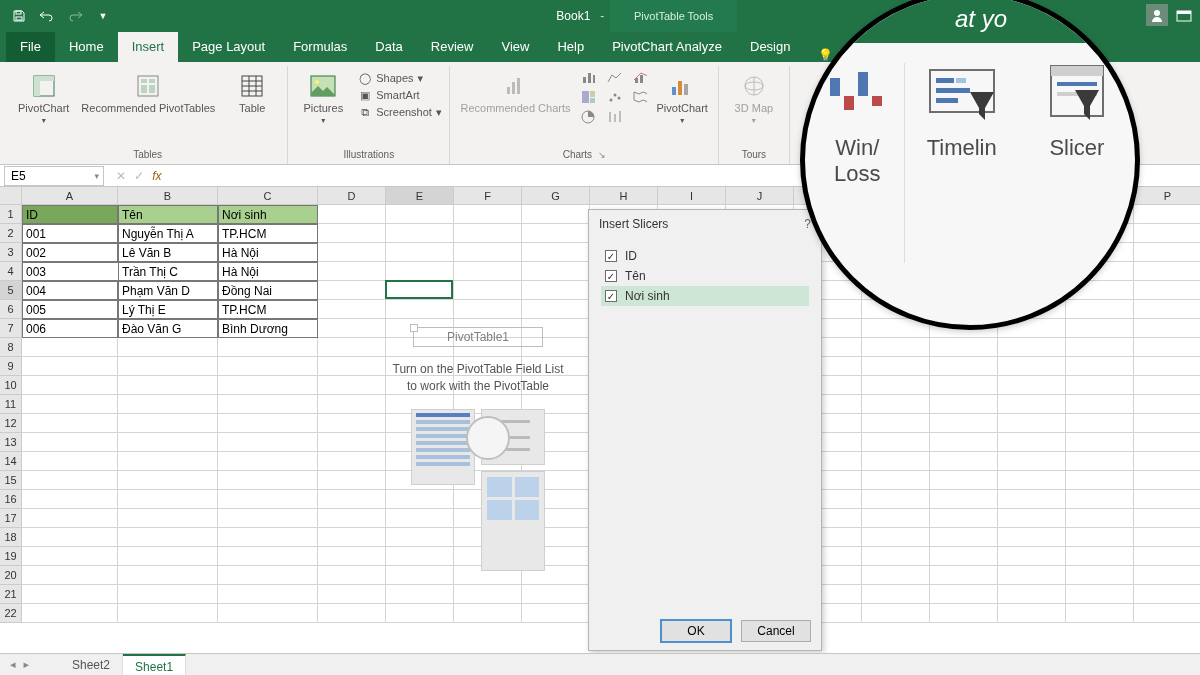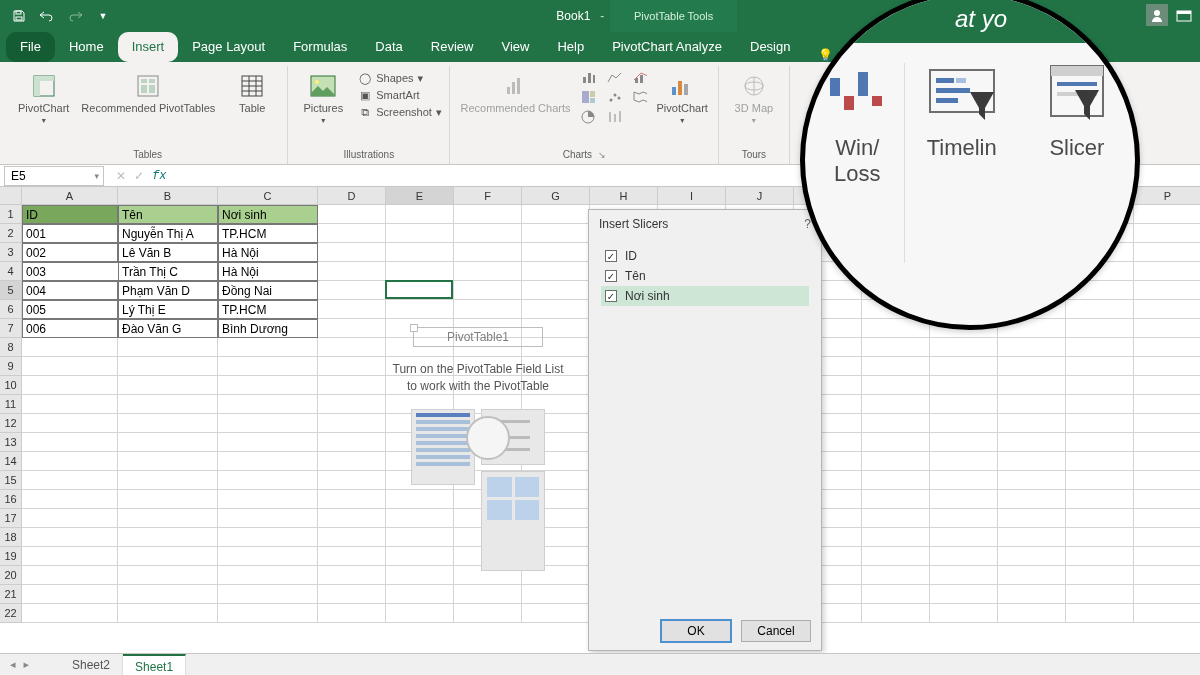--- a/index.html
+++ b/index.html
@@ -11,21 +11,21 @@
   .qat-icon { width: 18px; height: 18px; display: flex; align-items: center; justify-content: center; color: #fff; }
   .title-text { position: absolute; left: 50%; transform: translateX(-50%); display: flex; gap: 10px; }
   .title-text .dim { color: #c6e0d0; }
   .contextual { position: absolute; left: 610px; background: #237b4d; height: 32px; padding: 0 24px; display: flex; align-items: center; color: #d5eedd; font-size: 11px; }
   .win-controls { position: absolute; right: 0; display: flex; gap: 4px; padding-right: 4px; }
   .user-box { width: 22px; height: 22px; background: #6a8c79; display:flex; align-items:center; justify-content:center;}
   .sys-icon { width: 24px; height: 24px; display:flex; align-items:center; justify-content:center; color:#fff; }
 
   
   .tab-strip { height: 30px; background: #217346; display: flex; align-items: flex-end; padding-left: 6px; }
-  .tab { padding: 0 14px; height: 30px; line-height: 30px; color: #fff; font-size: 13px; cursor: pointer; border-radius: 10px; }
+  .tab { padding: 0 14px; height: 30px; line-height: 30px; color: #fff; font-size: 13px; cursor: pointer; }
   .tab.active { background: #f3f2f1; color: #217346; }
   .tab.file { background: #145c33; }
   .tell-me { display:flex; align-items:center; gap:6px; color:#cfe6d7; font-size:12px; padding-left:14px; }
 
   
   .ribbon { height: 103px; background: #f3f2f1; border-bottom: 1px solid #c8c6c4; display: flex; padding: 4px 8px 0 8px; }
   .group { border-right: 1px solid #d9d7d5; padding: 0 8px; display: flex; flex-direction: column; align-items: center; }
   .group-row { display: flex; gap: 8px; flex: 1; align-items: flex-start; padding-top: 4px;}
   .group-label { font-size: 10px; color: #5e5e5e; padding: 2px 0 4px 0; display:flex; gap:6px; align-items:center;}
   .btn-lg { display: flex; flex-direction: column; align-items: center; gap: 2px; font-size: 11px; color: #565656; padding: 2px; min-width: 54px;}
@@ -34,21 +34,21 @@
   .ico { width: 28px; height: 28px; display:flex; align-items:center; justify-content:center; }
   .ico-sm { width: 14px; height: 14px; display:inline-flex; align-items:center; justify-content:center; }
   .col-stack { display:flex; flex-direction:column; gap:1px; }
   .dlg-launcher{ font-size:9px; color:#8a8a8a;}
 
   
   .formula-bar { height: 22px; background: #fff; border-bottom: 1px solid #c8c6c4; display: flex; align-items: center; font-size: 12px; }
   .name-box { width: 100px; border: 1px solid #c8c6c4; height: 20px; margin: 1px 0 1px 4px; padding-left: 6px; display:flex; align-items:center; background:#fff; position:relative;}
   .name-box::after{content:"▾"; position:absolute; right:4px; font-size:9px; color:#888;}
   .fx-area { display: flex; align-items: center; gap: 8px; padding-left: 12px; color: #777; }
-  .fx-btn { font-style: italic; color:#0f766e;font-family:Liberation Mono, monospace;}
+  .fx-btn { font-style: italic; color:#a16207;}
 
   
   .sheet-area { position: relative; height: 488px; background: #fff; overflow: hidden; }
   .col-headers { display: flex; position: absolute; left: 0; top: 0; height: 18px; }
   .corner { width: 22px; height: 18px; background: #e6e6e6; border-right: 1px solid #ccc; border-bottom: 1px solid #ccc; }
   .colh { height: 18px; background: #e6e6e6; border-right: 1px solid #ccc; border-bottom: 1px solid #ccc; font-size: 11px; color: #333; display: flex; align-items: center; justify-content: center; }
   .colh.sel { background: #d4d4d4; }
   .row-headers { position: absolute; left: 0; top: 18px; width: 22px; }
   .rowh { height: 19px; width: 22px; background: #e6e6e6; border-right: 1px solid #ccc; border-bottom: 1px solid #ccc; font-size: 11px; color: #333; display: flex; align-items: center; justify-content: center; }
   .rowh.sel { background: #d4d4d4; }

